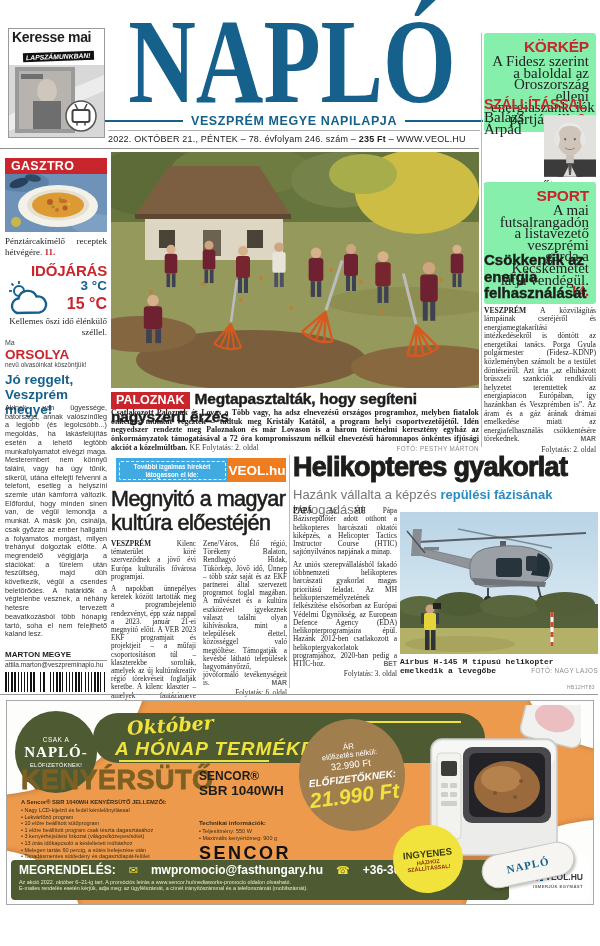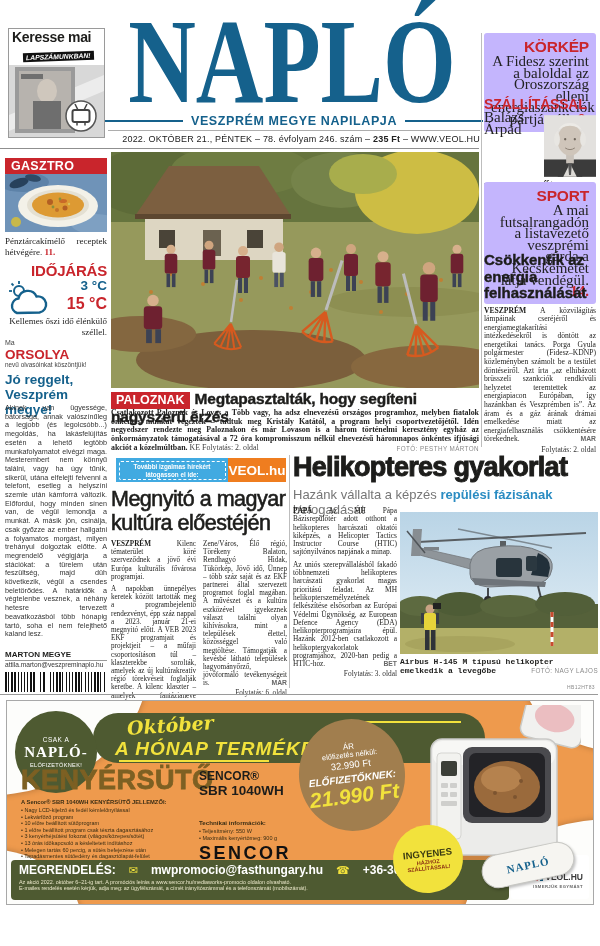--- a/index.html
+++ b/index.html
@@ -17,24 +17,24 @@
   .promo-t1{font-weight:bold;font-size:14px;line-height:15px;padding:1px 3px 0 3px;letter-spacing:-0.3px}
   .promo-t2{background:#111;color:#fff;font-style:italic;font-weight:bold;font-size:6.8px;
             padding:1px 3px;display:inline-block;margin-left:14px;transform:rotate(-2deg)}
   .masthead{left:72px;top:2px;width:440px;height:118px;text-align:center;overflow:visible}
   .masthead span{display:inline-block;font-family:"Liberation Serif",serif;font-weight:bold;
                  font-size:120px;line-height:1;color:#15618c;transform:scaleX(0.78);transform-origin:center}
   .mast-sub{left:105px;top:114px;width:378px;display:flex;align-items:center;gap:8px;
             color:#15618c;font-weight:bold;font-size:12.5px;letter-spacing:0.6px}
   .mast-sub:before,.mast-sub:after{content:"";flex:1;height:1.6px;background:#15618c}
   .rule-a{left:108px;top:130px;width:372px;height:1px;background:#adadad}
-  .dateline{left:108px;top:134px;width:372px;text-align:right;font-size:9px;color:#222;letter-spacing:0.2px}
+  .dateline{left:108px;top:134px;width:372px;text-align:left;font-size:9px;color:#222;letter-spacing:0.2px}
   .rule-b{left:0;top:148px;width:479px;height:1px;background:#8f8f8f}
   
-  .beige{background:#c4b5fd;border-radius:3px}
+  .beige{background:#86efac;border-radius:3px}
   .rail-title{font-weight:bold;font-size:15.5px;letter-spacing:-0.2px}
   .rail-text{font-size:15px;line-height:11.6px;color:#222}
   .pageref{color:#c9252c;font-weight:bold}
   .vdiv{background:#bdbdbd;width:1px}
   
   .gasztro-head{left:5px;top:158px;width:102px;height:16px;background:#c9252c;color:#fff;
                 font-weight:bold;font-size:12.5px;line-height:16px;padding-left:6px;letter-spacing:0.3px}
   .small-cap{font-size:9px;line-height:10.5px;color:#222}
   .weather-title{font-weight:bold;font-size:15px;color:#c9252c;letter-spacing:-0.2px}
   .edit-body{font-family:"Liberation Sans",sans-serif;font-size:7.2px;line-height:8.7px;color:#333;text-align:justify}

